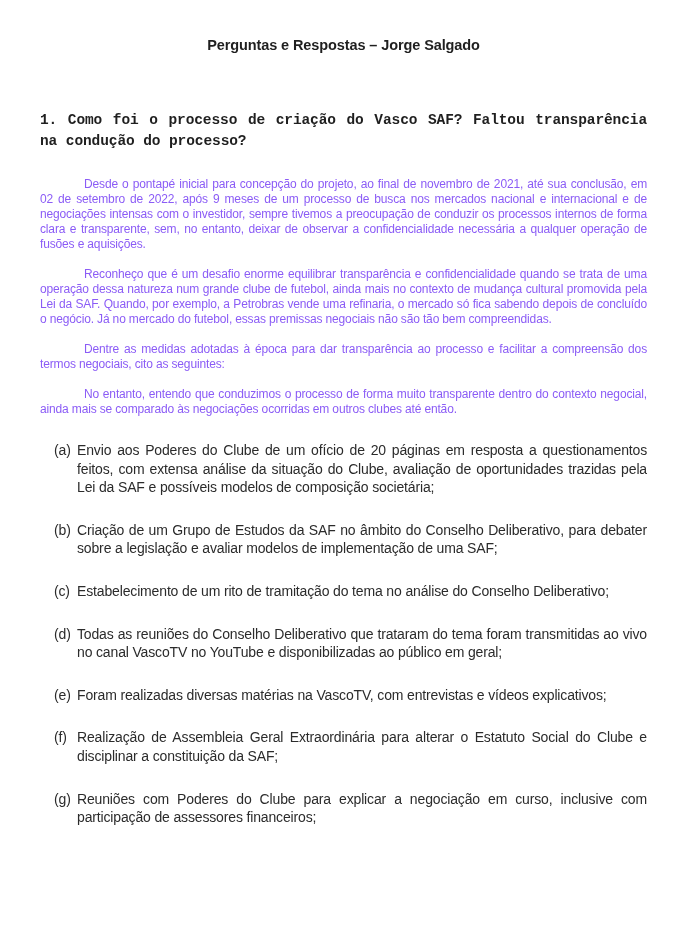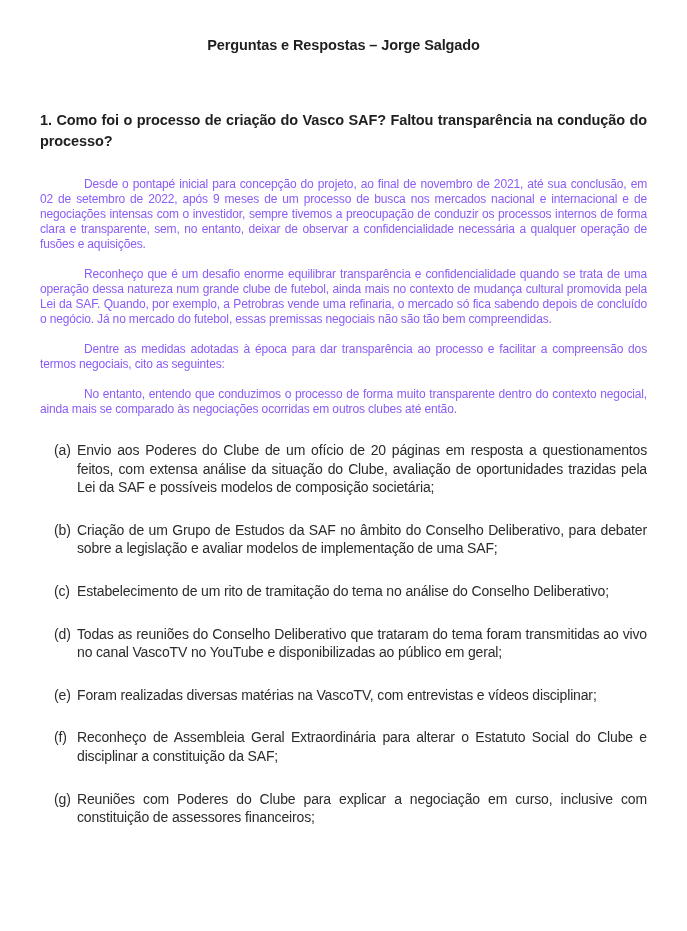--- a/index.html
+++ b/index.html
@@ -30,20 +30,21 @@
     color: #1f1f1f;
   }
   .question-heading {
     margin: 55px 0 25px 0;
     font-size: 14.5px;
     font-weight: bold;
     line-height: 21px;
     text-align: justify;
     letter-spacing: -0.1px;
     color: #1f1f1f;
+    font-family: Liberation Mono, monospace;
   }
   .body-paragraph {
     margin: 0 0 15px 0;
     font-size: 12px;
     line-height: 15px;
     text-align: justify;
     text-indent: 44px;
     letter-spacing: -0.15px;
     color: #8b5cf6;
   }
@@ -104,28 +105,28 @@
       <span class="item-text">Estabelecimento de um rito de tramitação do tema no análise do Conselho Deliberativo;</span>
     </div>
 
     <div class="list-item">
       <span class="item-label">(d)</span>
       <span class="item-text">Todas as reuniões do Conselho Deliberativo que trataram do tema foram transmitidas ao vivo no canal VascoTV no YouTube e disponibilizadas ao público em geral;</span>
     </div>
 
     <div class="list-item">
       <span class="item-label">(e)</span>
-      <span class="item-text">Foram realizadas diversas matérias na VascoTV, com entrevistas e vídeos disciplinar;</span>
+      <span class="item-text">Foram realizadas diversas matérias na VascoTV, com entrevistas e vídeos explicativos;</span>
     </div>
 
     <div class="list-item">
       <span class="item-label">(f)</span>
-      <span class="item-text">Reconheço de Assembleia Geral Extraordinária para alterar o Estatuto Social do Clube e disciplinar a constituição da SAF;</span>
+      <span class="item-text">Realização de Assembleia Geral Extraordinária para alterar o Estatuto Social do Clube e disciplinar a constituição da SAF;</span>
     </div>
 
     <div class="list-item">
       <span class="item-label">(g)</span>
-      <span class="item-text">Reuniões com Poderes do Clube para explicar a negociação em curso, inclusive com constituição de assessores financeiros;</span>
+      <span class="item-text">Reuniões com Poderes do Clube para explicar a negociação em curso, inclusive com participação de assessores financeiros;</span>
     </div>
 
   </div>
 
 </div>
 
 </body></html>

